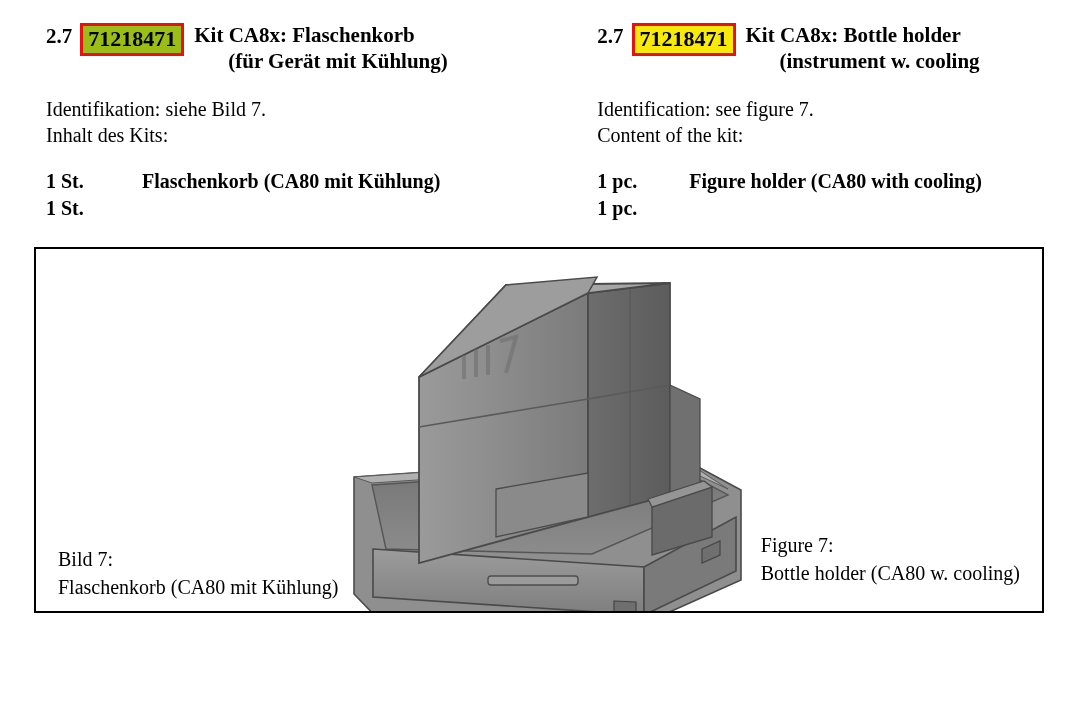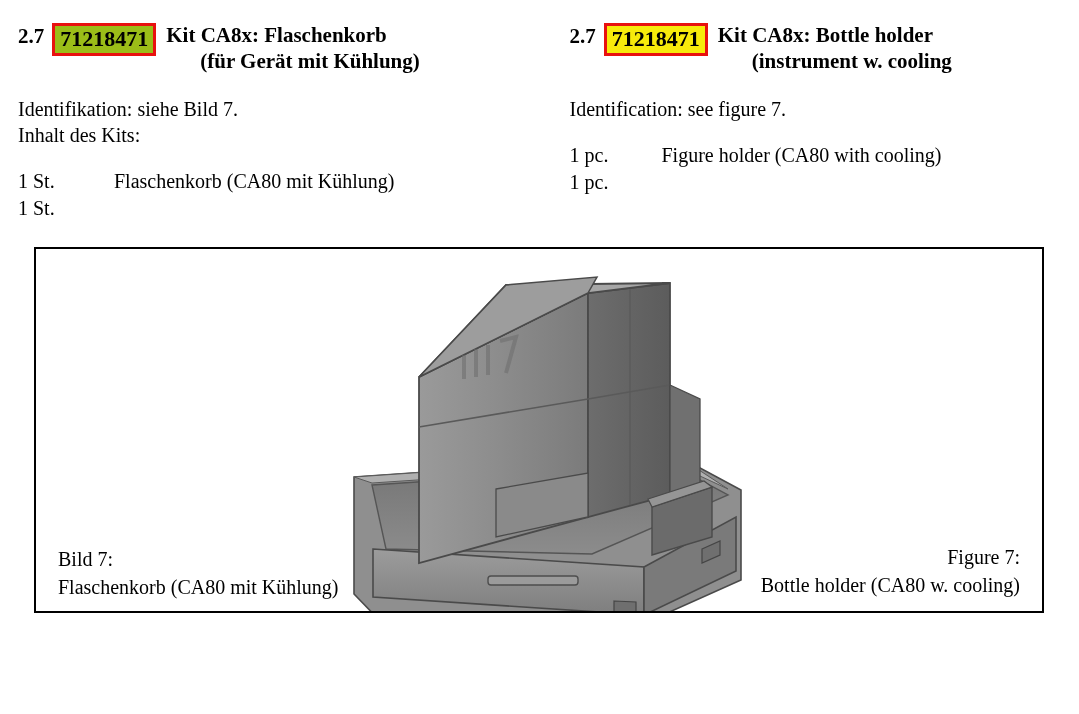--- a/index.html
+++ b/index.html
@@ -26,20 +26,21 @@
   
   .columns {
     display: flex;
     flex-direction: row;
     padding: 22px 18px 0 18px;
     box-sizing: border-box;
   }
   .col {
     width: 50%;
     box-sizing: border-box;
+    margin-left: 28px;
   }
   .col.left { padding-right: 22px; }
   .col.right { padding-left: 30px; }
 
   .kit-head {
     display: flex;
     flex-direction: row;
     align-items: flex-start;
   }
   .kit-num {
@@ -81,20 +82,21 @@
   .ident div { white-space: nowrap; }
 
   .content-list {
     margin-top: 20px;
     font-size: 20px;
     line-height: 27px;
   }
   .content-row {
     display: flex;
     flex-direction: row;
+    font-weight: bold;
   }
   .qty { width: 96px; flex: 0 0 96px; }
   .qty.en { width: 92px; flex: 0 0 92px; }
   .desc { flex: 1 1 auto; }
 
   
   .figure-box {
     position: absolute;
     left: 34px;
     top: 247px;
@@ -110,24 +112,23 @@
     position: absolute;
     left: 22px;
     bottom: 10px;
     font-size: 20px;
     line-height: 28px;
     text-align: left;
   }
   .caption-right {
     position: absolute;
     right: 22px;
-    bottom: 12px;
+    bottom: 24px;
     font-size: 20px;
     line-height: 28px;
-    text-align: right;
     margin-top: 16px;
   }
 
   .drawing {
     position: absolute;
     left: 0;
     top: 0;
     width: 1006px;
     height: 390px;
   }
@@ -170,20 +171,21 @@
         <span class="kit-num">2.7</span>
         <span class="kit-code yellow">71218471</span>
         <span class="kit-title">
           <span>Kit CA8x: Bottle holder</span>
           <span class="l2">(instrument w. cooling</span>
         </span>
       </div>
 
       <div class="ident">
         <div>Identification: see figure 7.</div>
+        <div>Content of the kit:</div>
       </div>
 
       <div class="content-list">
         <div class="content-row">
           <span class="qty en">1 pc.</span>
           <span class="desc">Figure holder (CA80 with cooling)</span>
         </div>
         <div class="content-row">
           <span class="qty en">1 pc.</span>
         </div>

